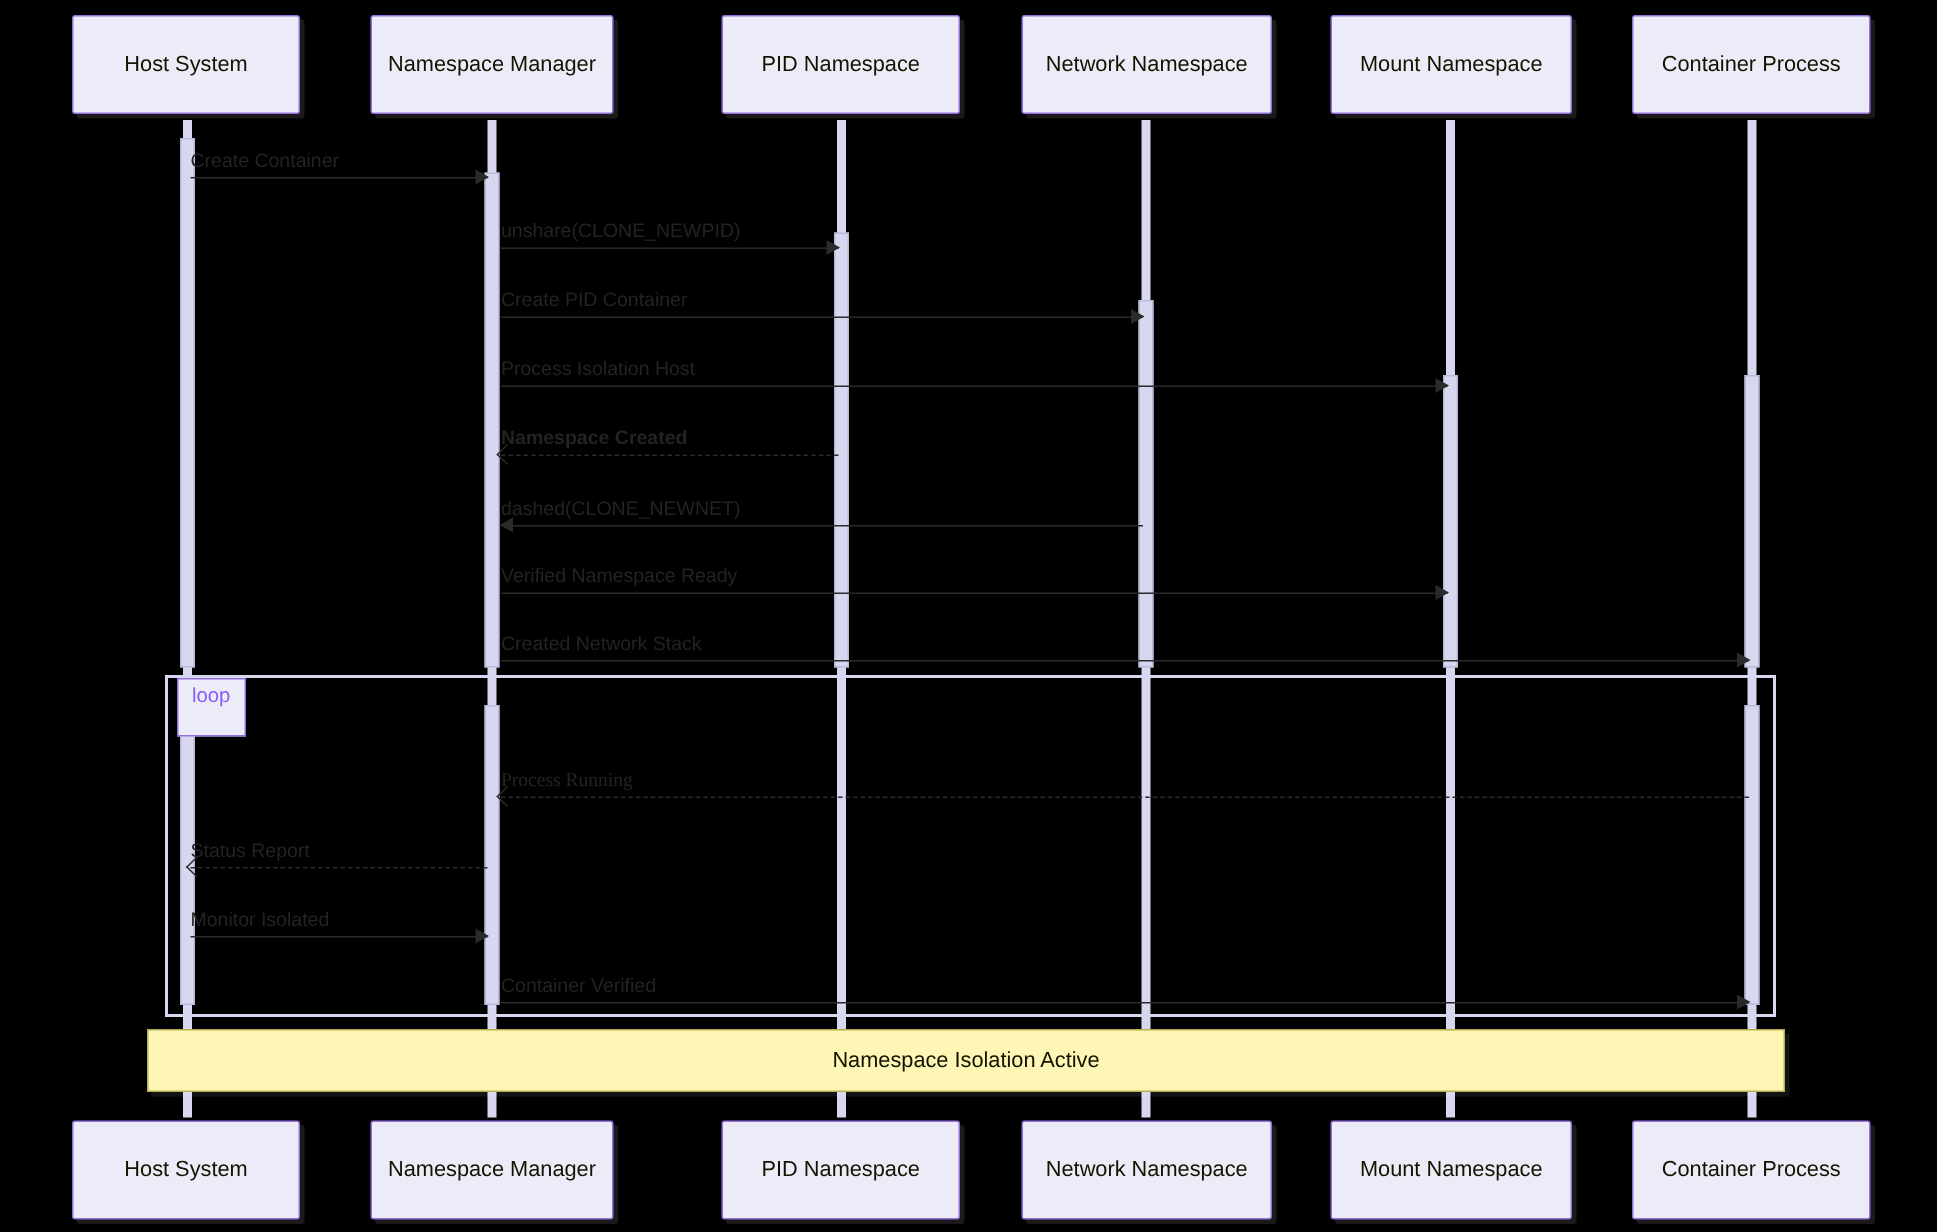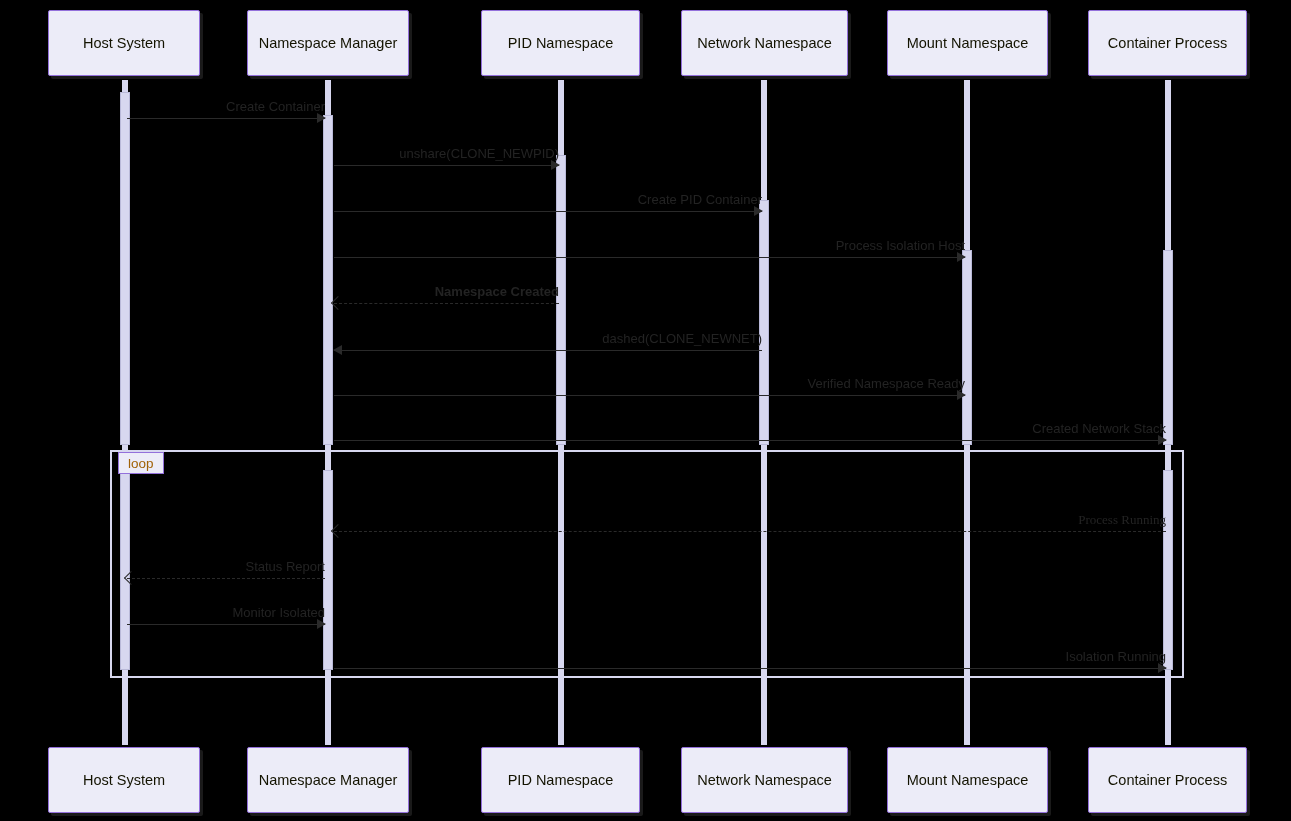--- a/index.html
+++ b/index.html
@@ -57,44 +57,44 @@
   .msg .head.left{left:-1px;border-right:9px solid #2a2a2a;}
   .msg .head.open-left{
     left:-1px;border:none;width:9px;height:9px;top:-5px;
     border-bottom:1.6px solid #2a2a2a;border-left:1.6px solid #2a2a2a;
     transform:rotate(45deg);
   }
   .msg .label{
     position:absolute;
     bottom:5px;
     width:100%;
-    text-align:right;
+    text-align:left;
     color:#232323;
     font-size:13px;
     line-height:1.1;
     white-space:nowrap;
     pointer-events:none;
   }
 
   
   .loopbox{
     position:absolute;
     border:2px solid #d7d7ef;
     box-sizing:border-box;
     z-index:2;
     background:transparent;
   }
   .looptag{
     position:absolute;
     background:#ececf8;
     border:1px solid #9370db;
-    color:#a16207;
+    color:#8b5cf6;
     font-size:13.5px;
     line-height:1;
-    padding:4px 9px 2px 9px;
+    padding:4px 9px 19px 9px;
     z-index:7;
     white-space:nowrap;
   }
 
   
   .note{
     position:absolute;
     background:#fdf6b5;
     border:1.5px solid #b7ad53;
     color:#131300;
@@ -220,24 +220,25 @@
   <div class="msg" style="left:127px; top:624px; width:198px;">
     <div class="line"></div>
     <div class="head right"></div>
     <div class="label">Monitor Isolated</div>
   </div>
 
   
   <div class="msg" style="left:334px; top:668px; width:832px;">
     <div class="line"></div>
     <div class="head right"></div>
-    <div class="label">Isolation Running</div>
-  </div>
-
-  
+    <div class="label">Container Verified</div>
+  </div>
+
+  
+  <div class="note" style="left:98px; top:686px; width:1092px; height:42px;">Namespace Isolation Active</div>
 
   
   <div class="actor" style="left:48px;  top:10px; width:152px; height:66px;">Host System</div>
   <div class="actor" style="left:247px; top:10px; width:162px; height:66px;">Namespace Manager</div>
   <div class="actor" style="left:481px; top:10px; width:159px; height:66px;">PID Namespace</div>
   <div class="actor" style="left:681px; top:10px; width:167px; height:66px;">Network Namespace</div>
   <div class="actor" style="left:887px; top:10px; width:161px; height:66px;">Mount Namespace</div>
   <div class="actor" style="left:1088px;top:10px; width:159px; height:66px;">Container Process</div>
 
   

